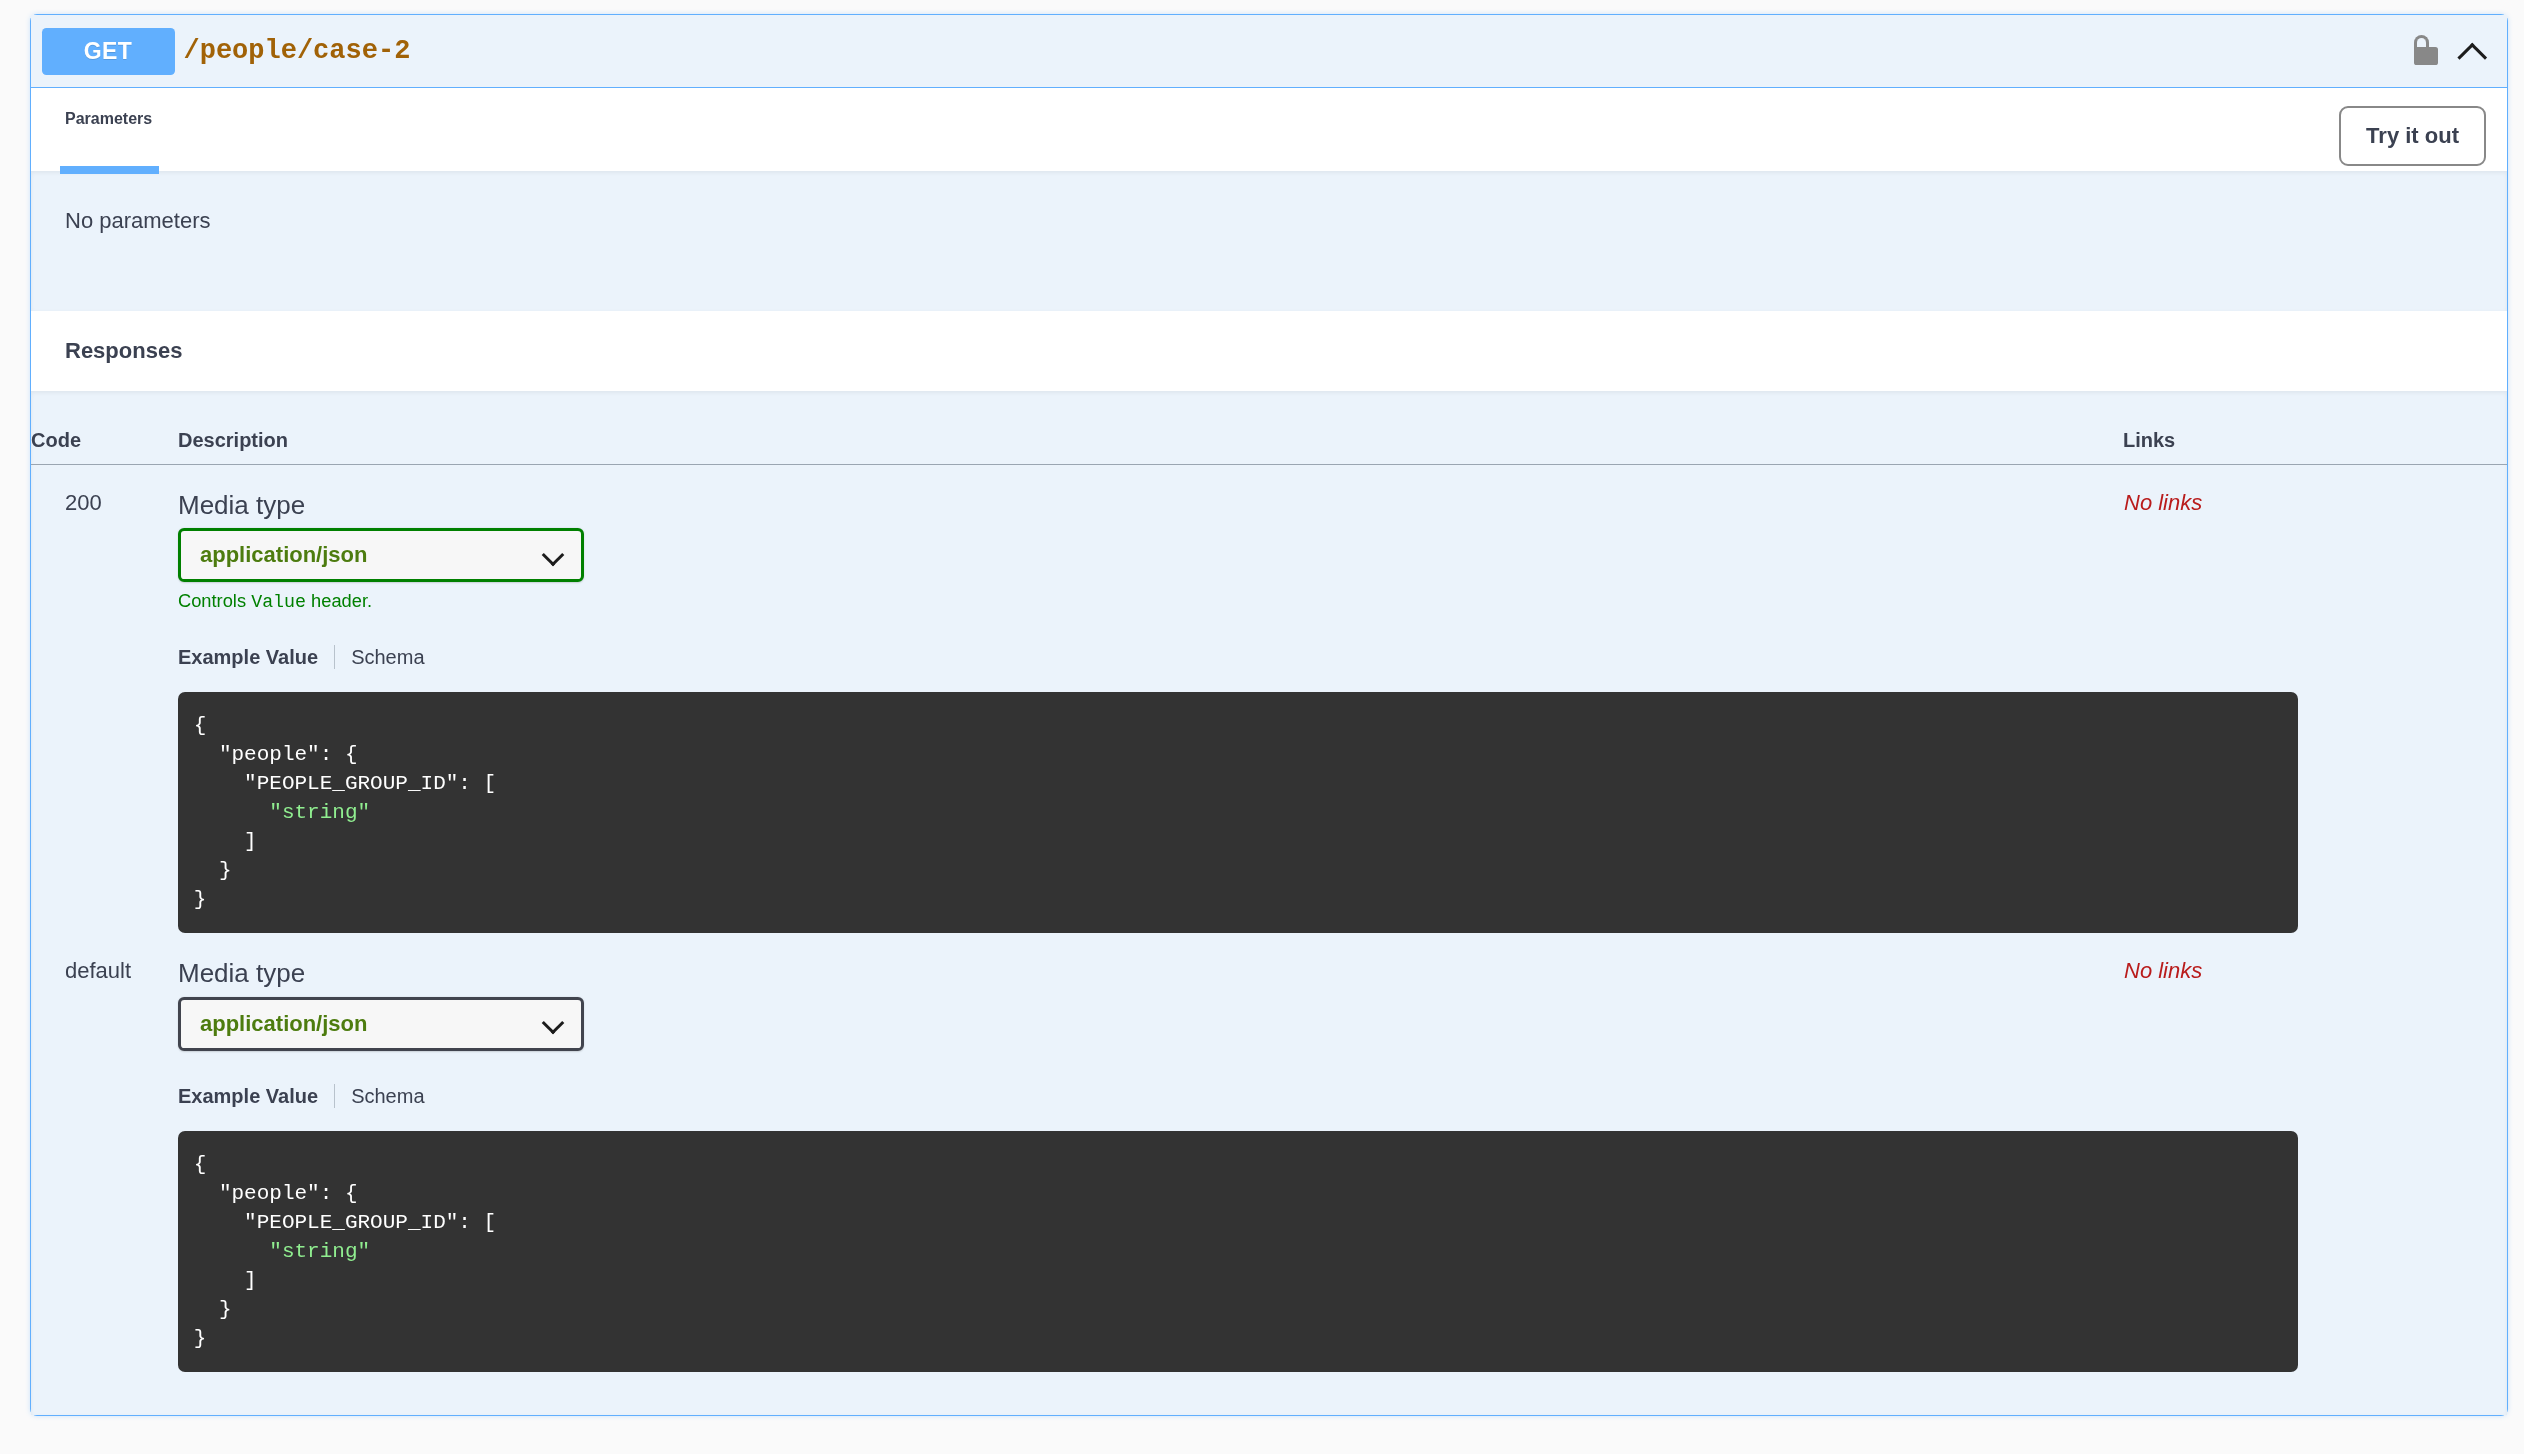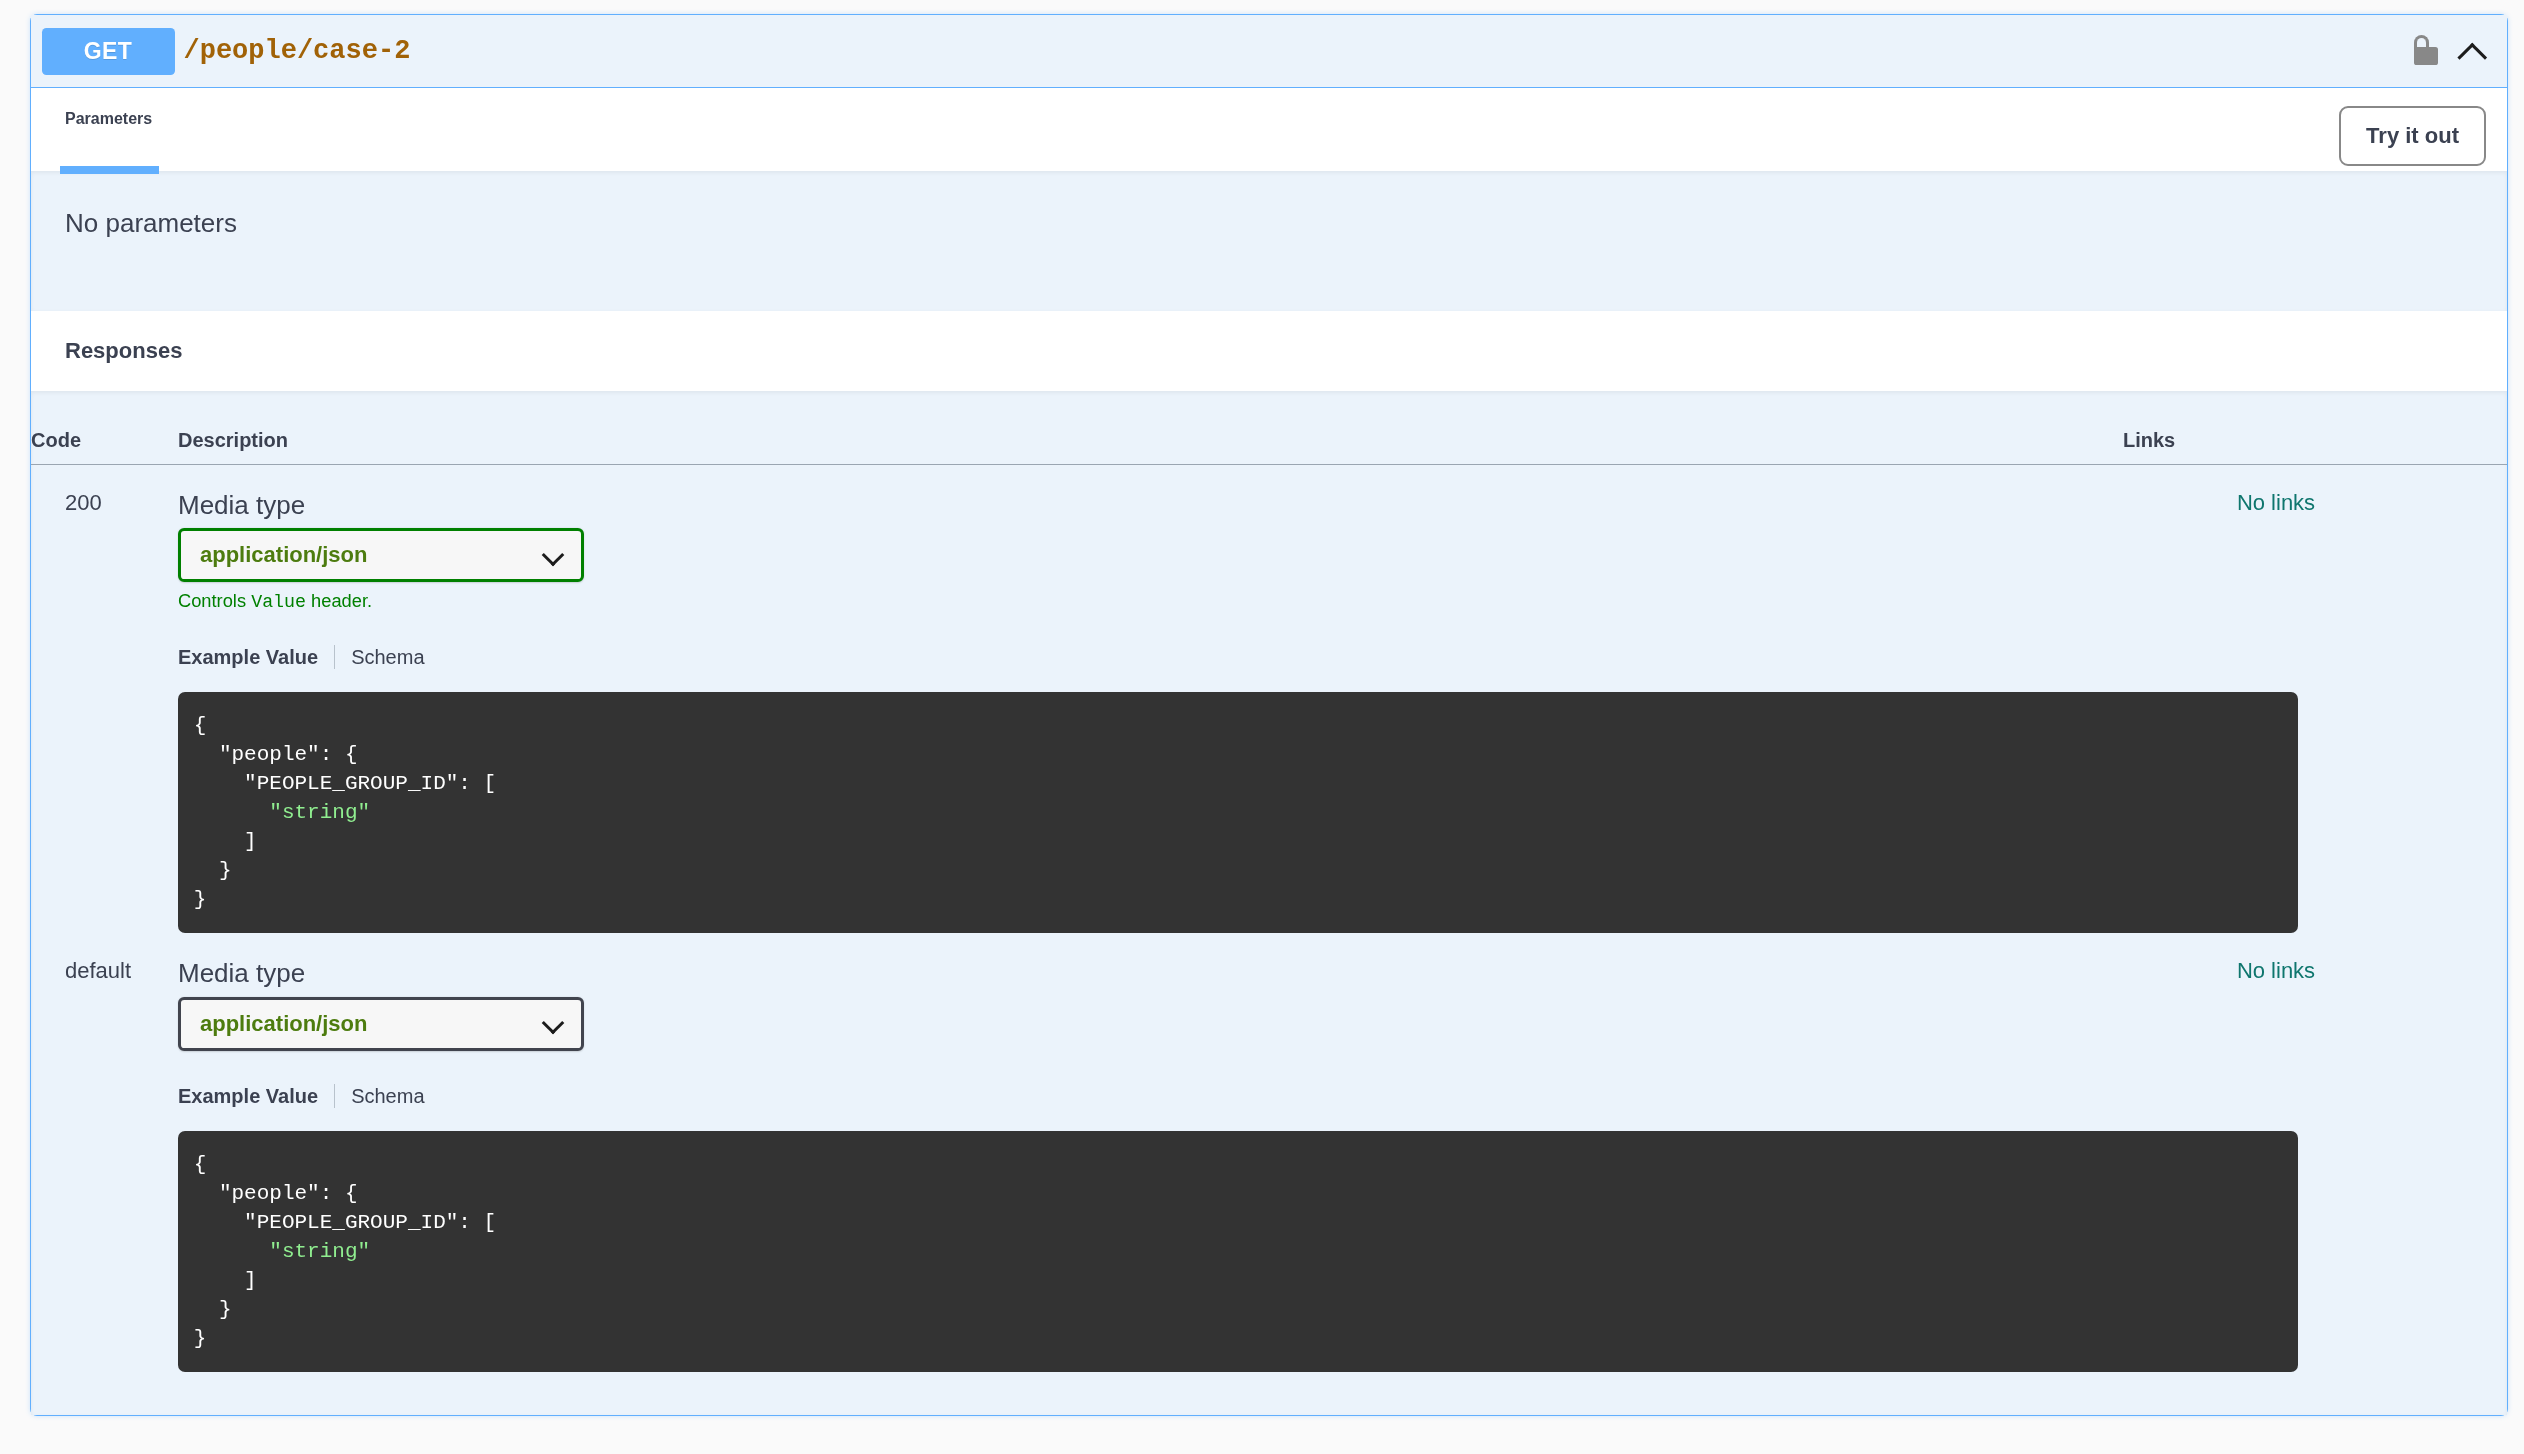--- a/index.html
+++ b/index.html
@@ -161,21 +161,21 @@
   
   .params-body {
     background: #ebf3fb;
     padding: 37px 0 0 0;
     height: 140px;
     box-sizing: border-box;
     box-shadow: inset 0 1.7px 4.4px rgba(0,0,0,0.06);
   }
   .no-params {
     margin-left: 34px;
-    font-size: 26px;
+    font-size: 22px;
     color: #3b4151;
   }
 
   
   .responses-head {
     background: #ffffff;
     height: 80px;
     display: flex;
     align-items: center;
     padding-left: 34px;
@@ -214,24 +214,25 @@
     padding-top: 24.4px;
   }
   td.cell-code {
     padding-left: 34px;
     font-size: 22px;
     color: #3b4151;
     white-space: nowrap;
   }
   td.cell-desc { padding-left: 0; }
   td.cell-links {
-    text-align: center;
+    text-align: left;
     padding-right: 79px;
     font-size: 22px;
-    color: #0f766e;
+    font-style: italic;
+    color: #b91c1c;
     white-space: nowrap;
   }
 
   .media-label {
     font-size: 26px;
     color: #3b4151;
     margin-bottom: 7.9px;
   }
   .media-select {
     width: 406px;

